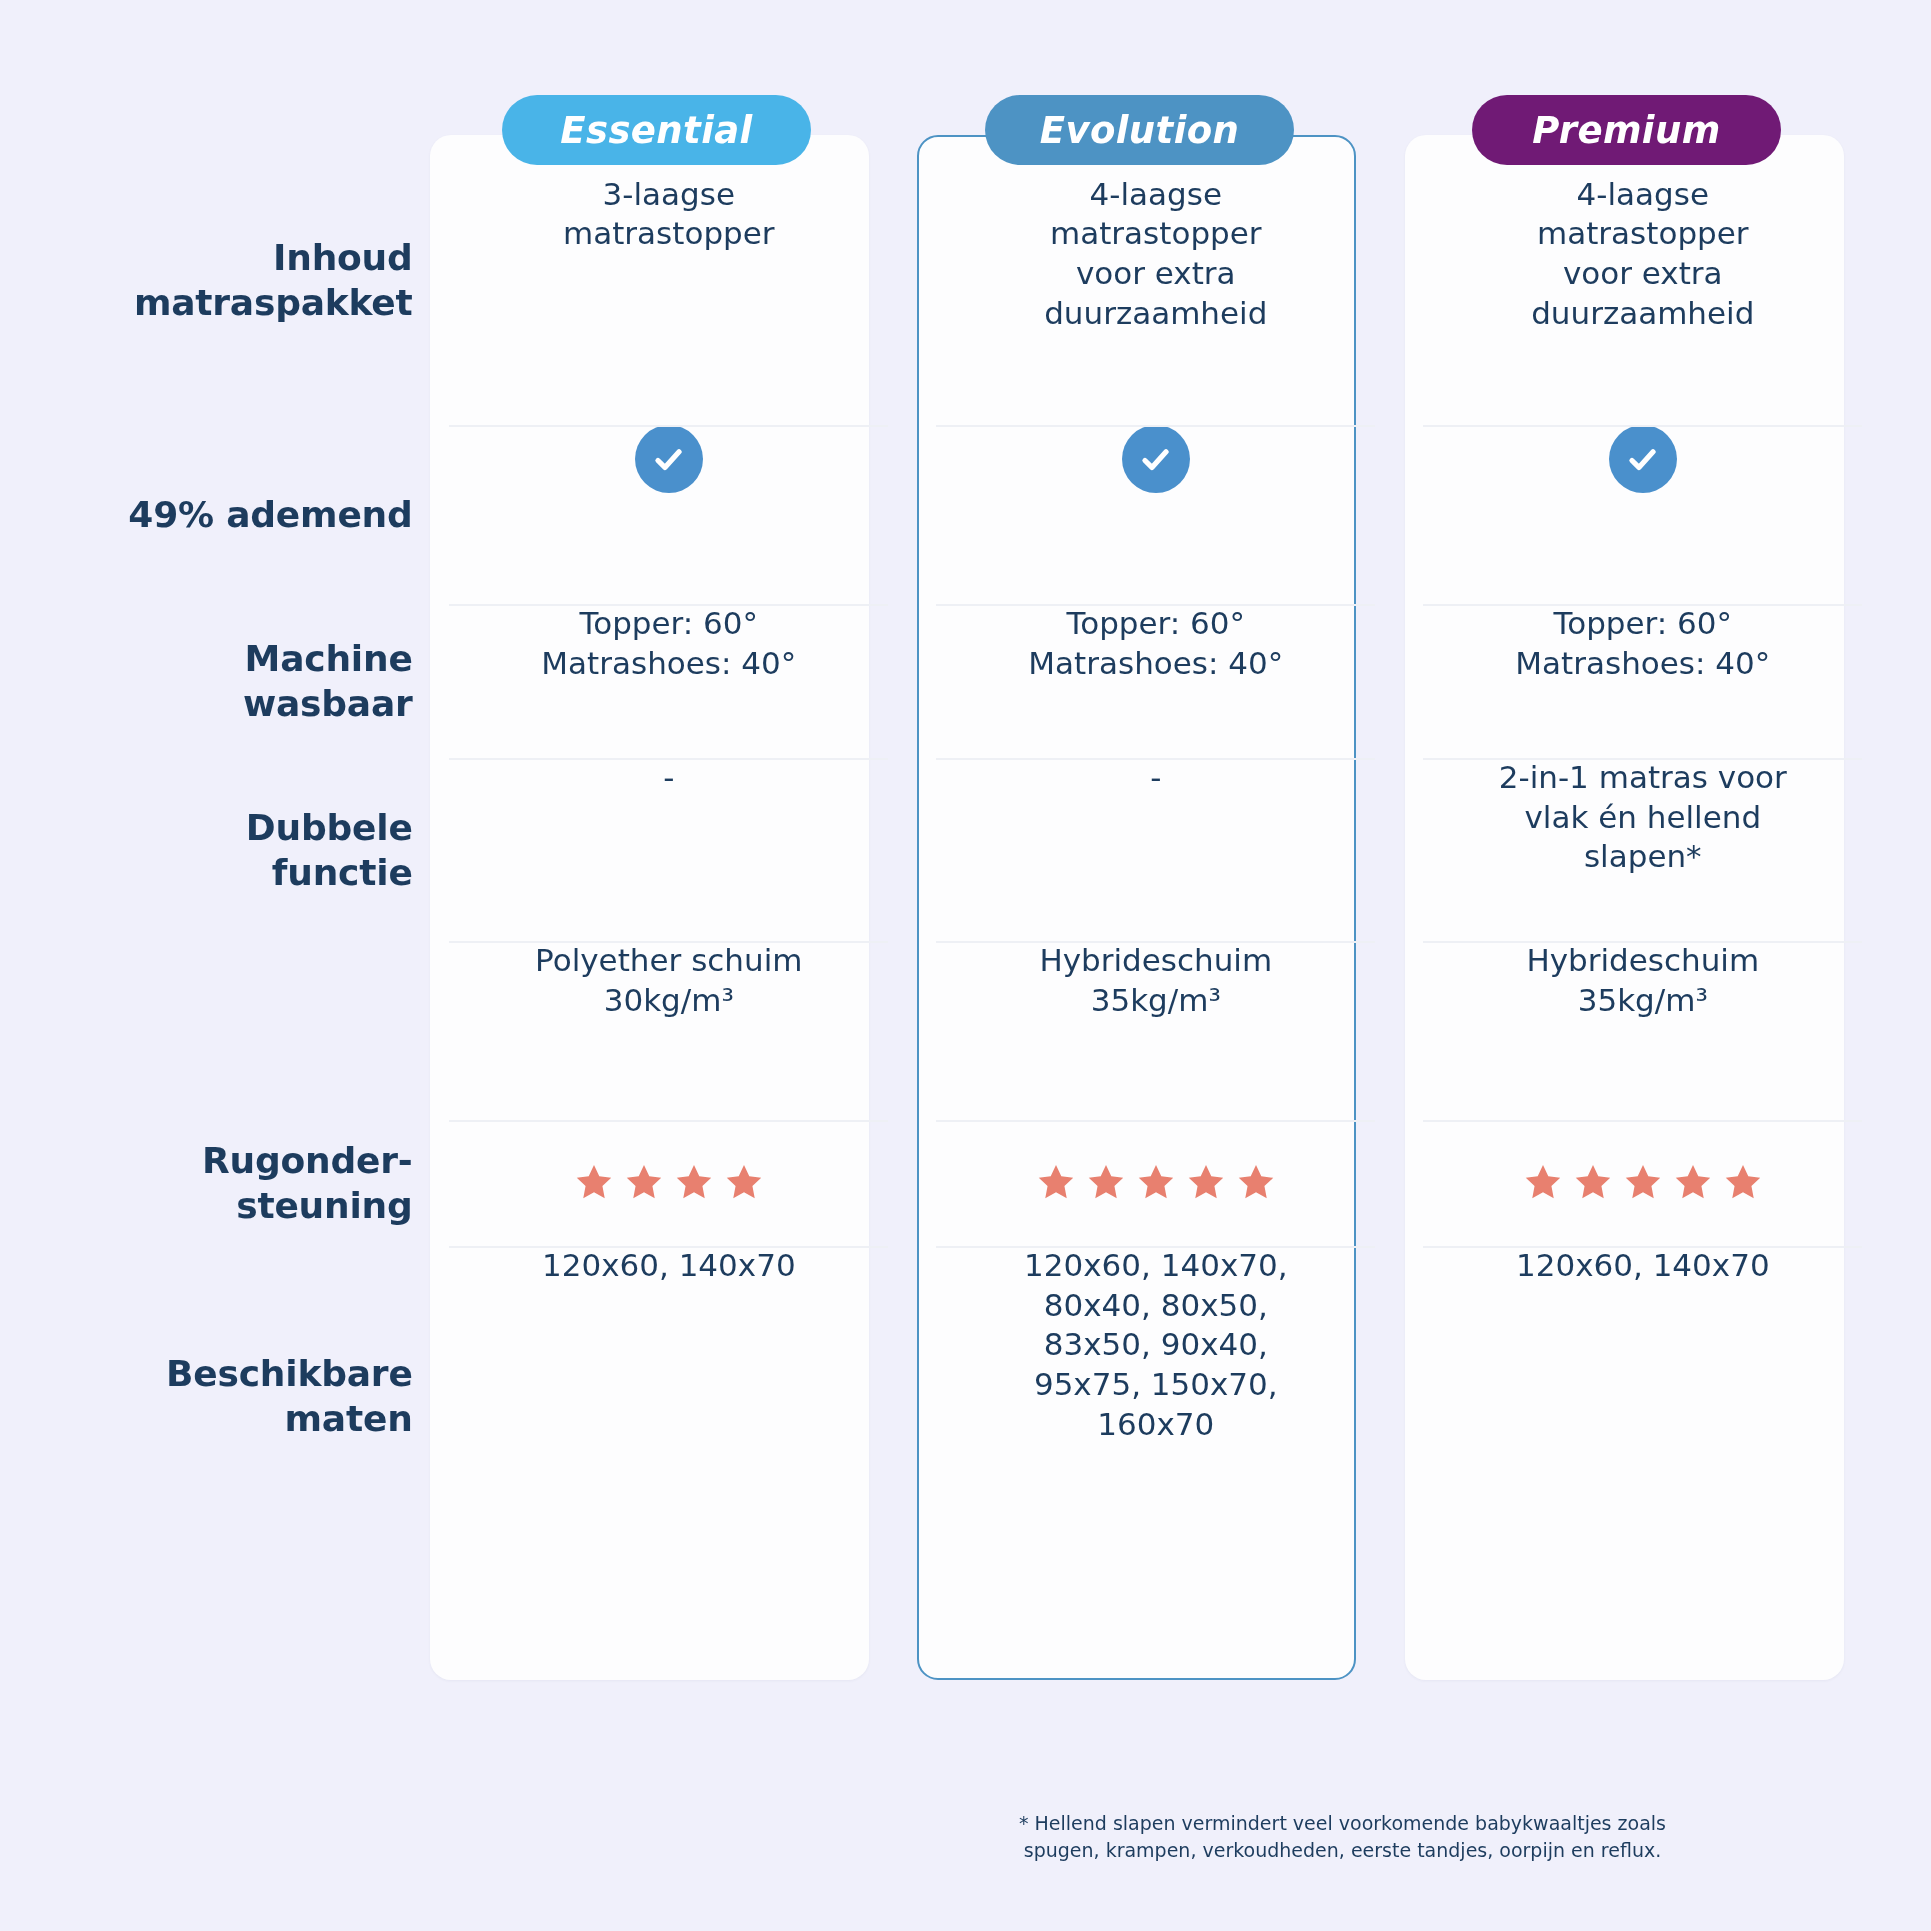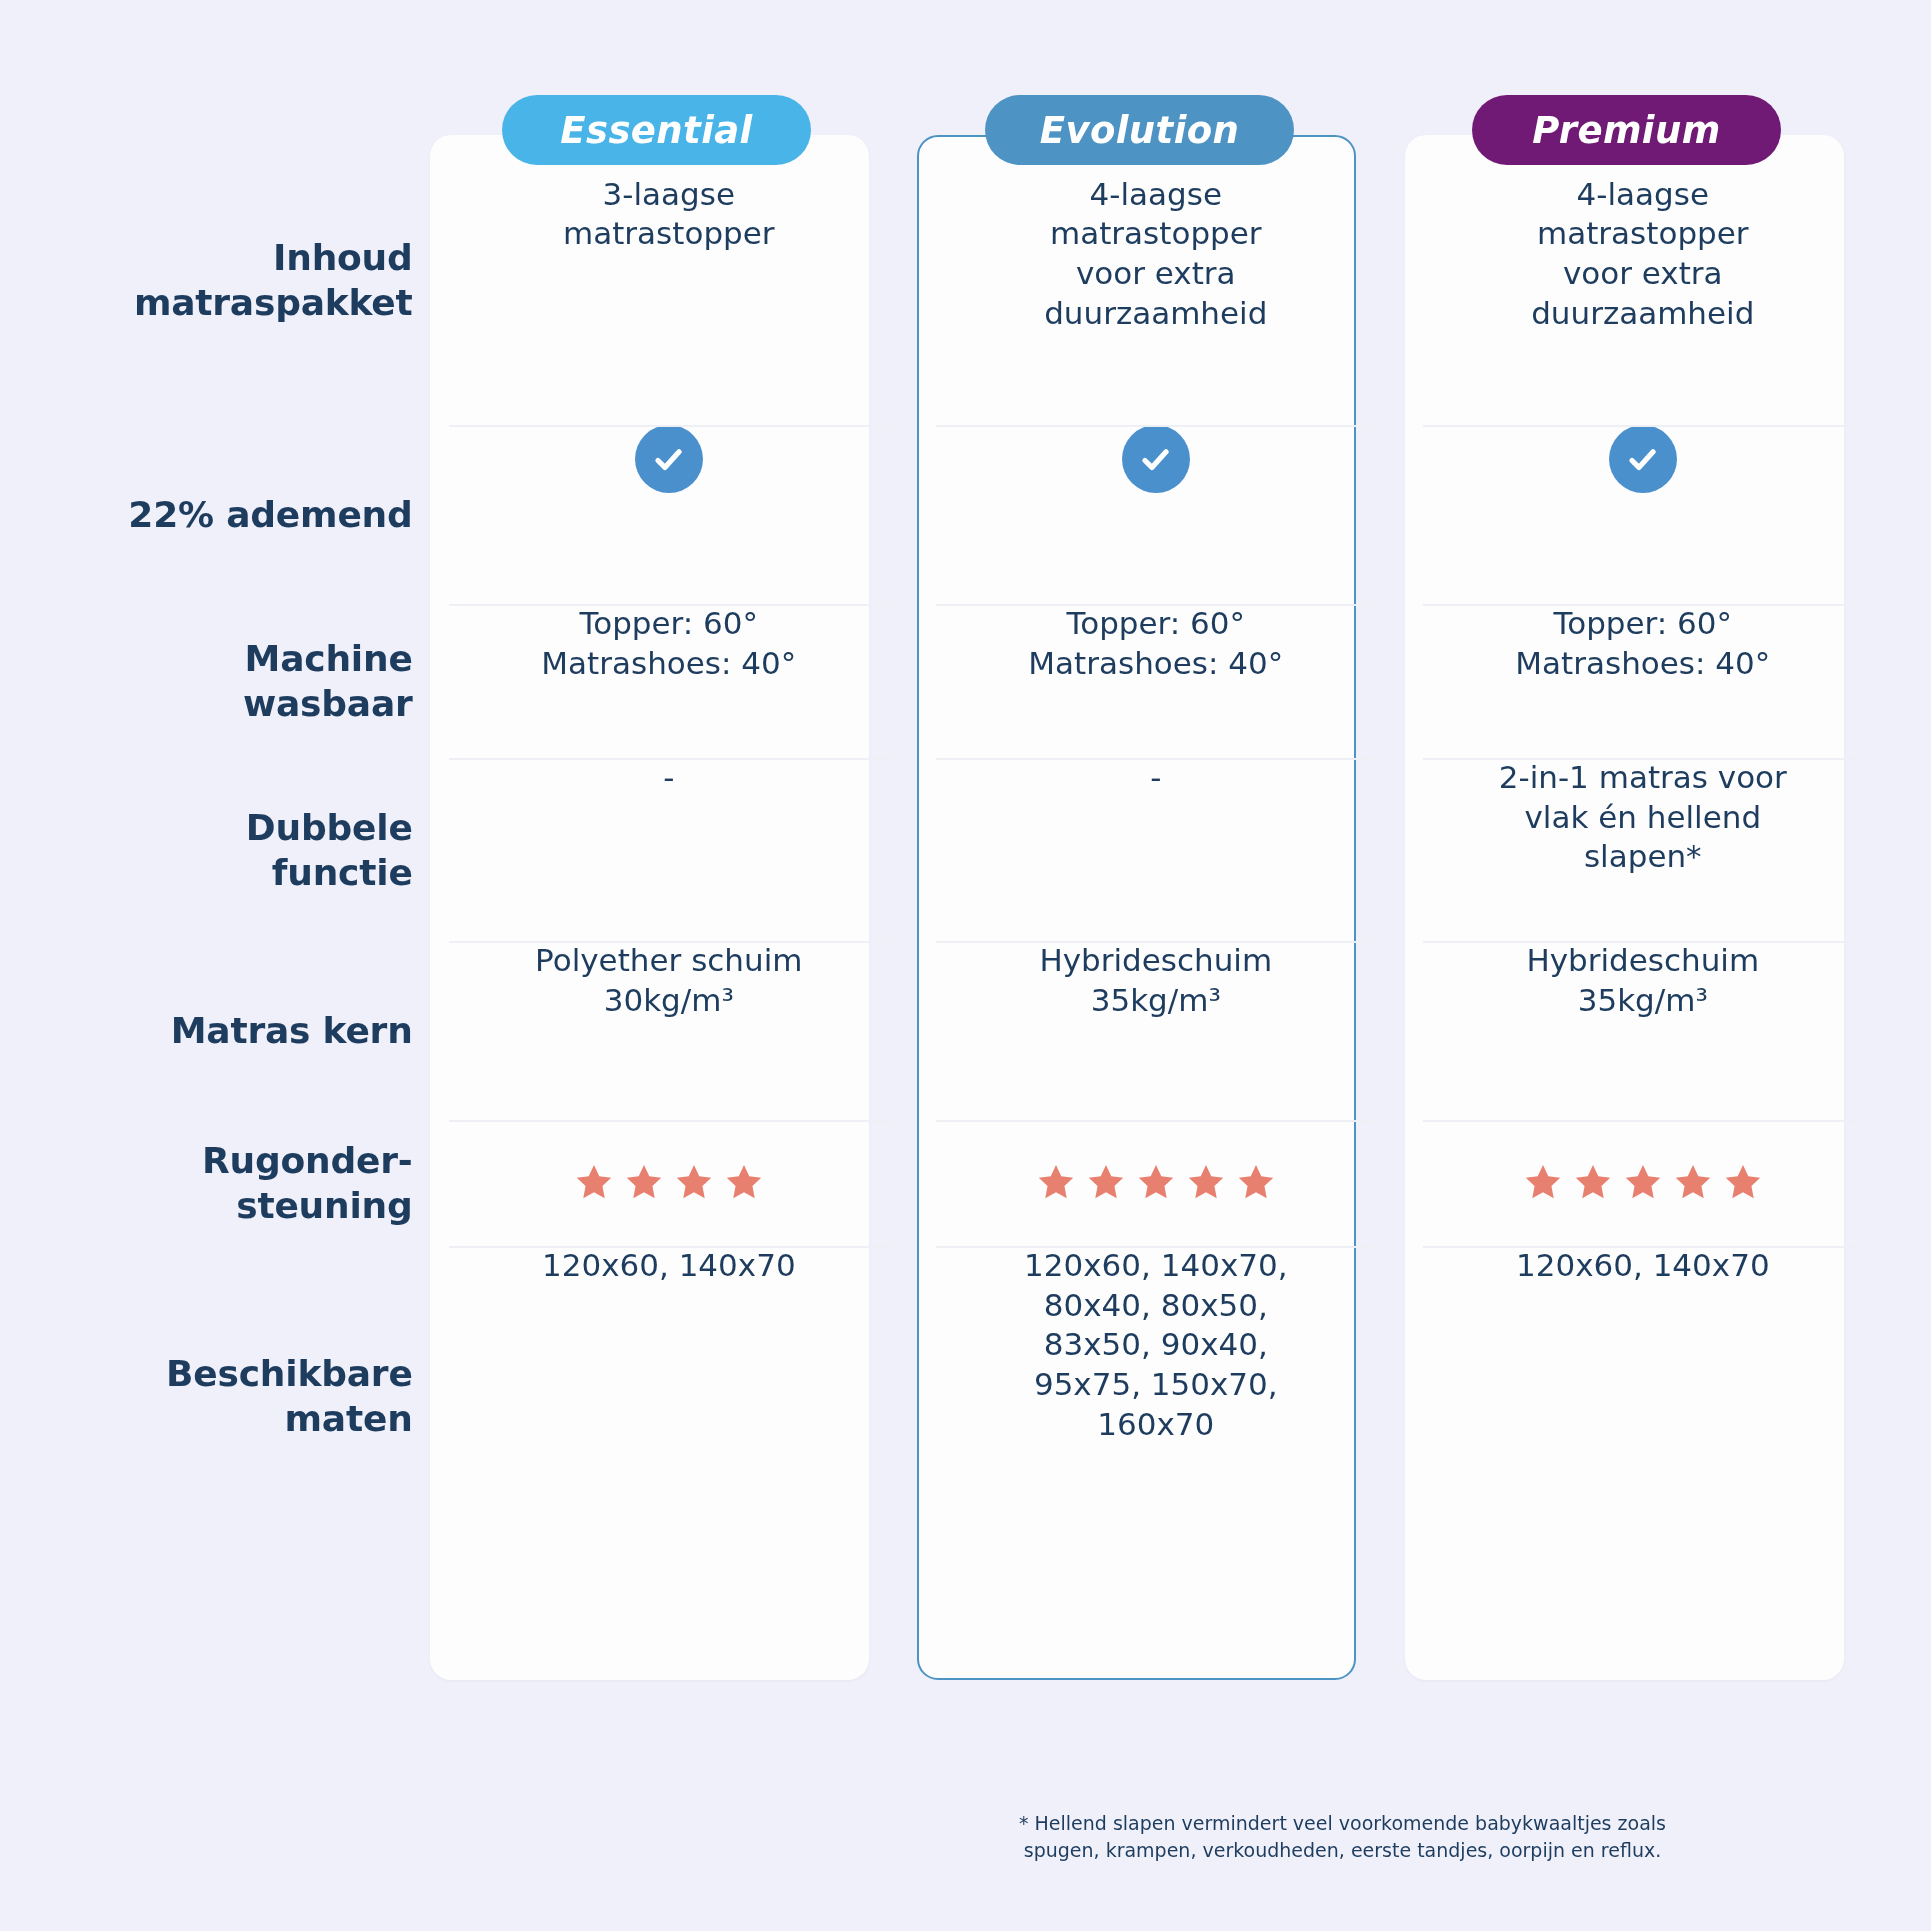--- a/index.html
+++ b/index.html
@@ -221,21 +221,21 @@
 duurzaamheid</div>
       </div>
       <div class="data-cell" style="grid-area: 1 / 7;">
         <div class="cell-text">Matras en
 4-laagse
 matrastopper
 voor extra
 duurzaamheid</div>
       </div>
       <div class="label-cell" style="grid-row: 2;">
-        <div class="label-text" style="white-space: pre-line;">22% ademend</div>
+        <div class="label-text" style="white-space: pre-line;">49% ademend</div>
       </div>
       <div class="data-cell div" style="grid-area: 2 / 3;">
         <div class="check-icon">
           <svg width="39" height="39" viewBox="0 0 24 24">
             <path fill="none" stroke="#ffffff" stroke-width="3.2" stroke-linecap="round" stroke-linejoin="round" d="M5.5 12.6l4.3 4.3 8.7-9.6"></path>
           </svg>
         </div>
       </div>
       <div class="data-cell div" style="grid-area: 2 / 5;">
         <div class="check-icon">
@@ -274,23 +274,20 @@
       <div class="data-cell div" style="grid-area: 4 / 3;">
         <div class="cell-text">-</div>
       </div>
       <div class="data-cell div" style="grid-area: 4 / 5;">
         <div class="cell-text">-</div>
       </div>
       <div class="data-cell div" style="grid-area: 4 / 7;">
         <div class="cell-text">2-in-1 matras voor
 vlak én hellend
 slapen*</div>
-      </div>
-      <div class="label-cell" style="grid-row: 5;">
-        <div class="label-text" style="white-space: pre-line;">Matras kern</div>
       </div>
       <div class="data-cell div" style="grid-area: 5 / 3;">
         <div class="cell-text">Polyether schuim
 30kg/m³</div>
       </div>
       <div class="data-cell div" style="grid-area: 5 / 5;">
         <div class="cell-text">Hybrideschuim
 35kg/m³</div>
       </div>
       <div class="data-cell div" style="grid-area: 5 / 7;">

